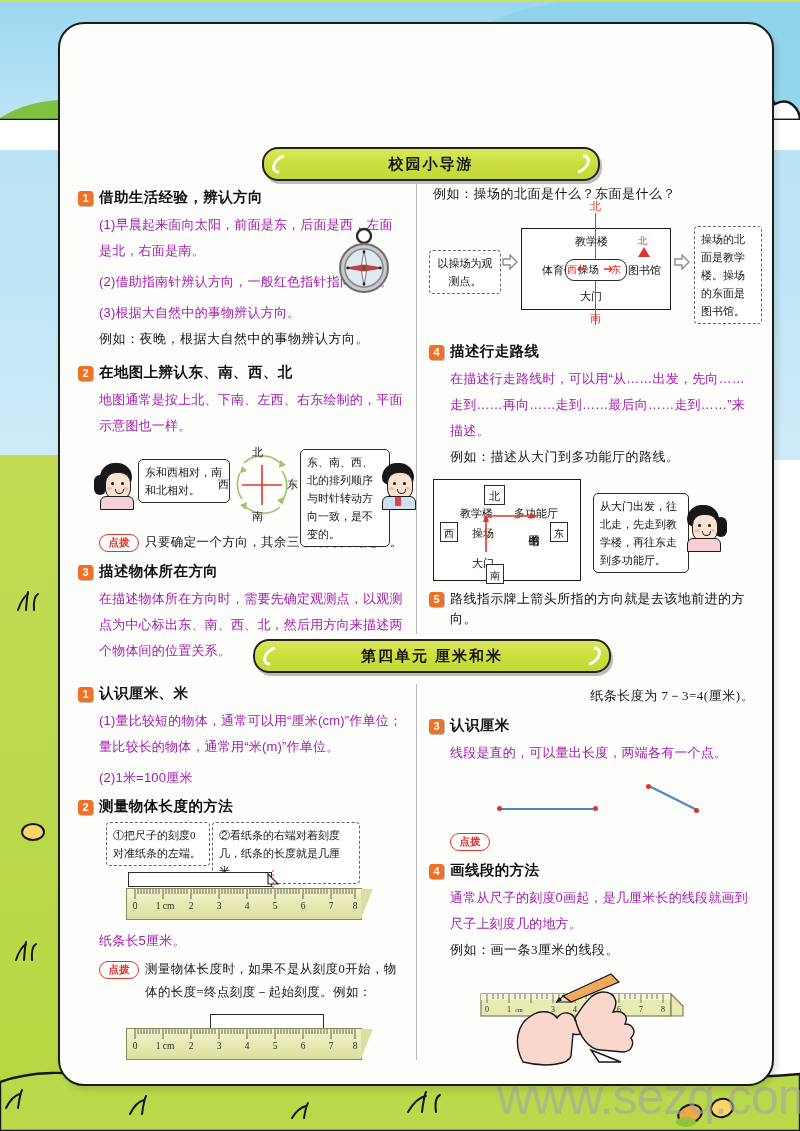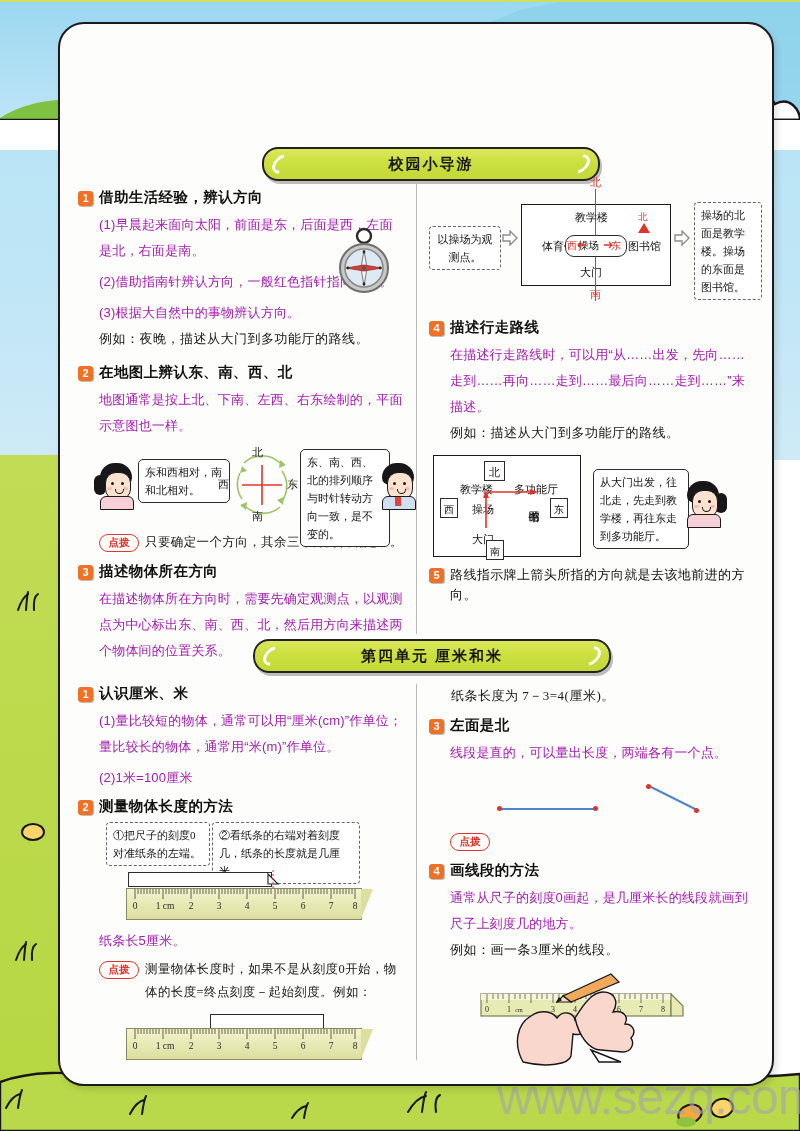--- a/index.html
+++ b/index.html
@@ -253,21 +253,21 @@
 
   <div class="col col-left">
 
     <div class="h-item">
       <span class="num">1</span>
       <span class="h-title">借助生活经验，辨认方向</span>
     </div>
     <div class="para">(1)早晨起来面向太阳，前面是东，后面是西，左面是北，右面是南。</div>
     <div class="para">(2)借助指南针辨认方向，一般红色指针指向北方。</div>
     <div class="para">(3)根据大自然中的事物辨认方向。</div>
-    <div class="hand">例如：夜晚，描述从大门到多功能厅的路线。</div>
+    <div class="hand">例如：夜晚，根据大自然中的事物辨认方向。</div>
 
     <svg class="compass" style="left:255px;top:42px;position:absolute;" viewBox="0 0 62 72">
       <circle cx="31" cy="12" r="7" fill="none" stroke="#2b2b2b" stroke-width="2.4"></circle>
       <circle cx="31" cy="44" r="24" fill="#c9c9c9" stroke="#6f6f6f" stroke-width="2"></circle>
       <circle cx="31" cy="44" r="19" fill="#dfe9f2" stroke="#8a8a8a" stroke-width="1.6"></circle>
       <path d="M31 26 L34 44 L31 62 L28 44 Z" fill="#f2f6fa" stroke="#7a7a7a" stroke-width="1"></path>
       <path d="M13 44 L31 41 L49 44 L31 47 Z" fill="#d6403a" stroke="#9a2a26" stroke-width="0.8"></path>
       <circle cx="31" cy="44" r="2" fill="#555"></circle>
       <circle cx="31" cy="28" r="1.4" fill="#222"></circle>
         <circle cx="31" cy="60" r="1.4" fill="#222"></circle>
@@ -337,20 +337,21 @@
 
     <div class="h-item" style="margin-top:8px;">
       <span class="num">3</span>
       <span class="h-title">描述物体所在方向</span>
     </div>
     <div class="para">在描述物体所在方向时，需要先确定观测点，以观测点为中心标出东、南、西、北，然后用方向来描述两个物体间的位置关系。</div>
   </div>
 
   <div class="col col-right">
 
+    <div class="hand" style="margin-left:4px;">例如：操场的北面是什么？东面是什么？</div>
 
     <div class="fig" style="height:120px;margin-left:0;">
       <div class="dbox" style="position:absolute;left:0px;top:38px;width:58px;text-align:center;">以操场为观测点。</div>
       <svg style="position:absolute;left:73px;top:42px;width:16px;height:16px;" viewBox="0 0 16 16">
         <path d="M1 5 L8 5 L8 1 L15 8 L8 15 L8 11 L1 11 Z" fill="#ffffff" stroke="#8d8d8d" stroke-width="1.4"></path>
       </svg>
 
       <div class="mapbox" style="position:absolute;left:92px;top:16px;width:148px;height:80px;">
         <div style="position:absolute;left:73px;top:-16px;width:1.4px;height:112px;background:#e0342a;"></div>
         <span class="mlabel red" style="left:68px;top:-30px;">北</span>
@@ -653,25 +654,25 @@
         <span class="lbl" style="left:148px;">5</span>
         <span class="lbl" style="left:176px;">6</span>
         <span class="lbl" style="left:204px;">7</span>
         <span class="lbl" style="left:228px;">8</span>
         <div class="ruler-tip"></div>
       </div>
     </div>
   </div>
 
   <div class="col col-right">
-    <div class="hand" style="margin-left:22px;">纸条长度为 7－3=4(厘米)。</div>
+    <div class="hand" style="margin-left:12px;text-align:right;">纸条长度为 7－3=4(厘米)。</div>
 
     <div class="h-item" style="margin-top:8px;">
       <span class="num">3</span>
-      <span class="h-title">左面是北</span>
+      <span class="h-title">认识厘米</span>
     </div>
     <div class="para">线段是直的，可以量出长度，两端各有一个点。</div>
 
     <div class="fig" style="height:52px;">
       <div class="segline" style="left:52px;top:36px;width:96px;"></div>
       <div class="segdot" style="left:50px;top:34px;"></div>
       <div class="segdot" style="left:146px;top:34px;"></div>
       <svg style="position:absolute;left:196px;top:8px;width:64px;height:40px;" viewBox="0 0 64 40">
         <line x1="6" y1="6" x2="54" y2="30" stroke="#4f86c6" stroke-width="2"></line>
       </svg>

